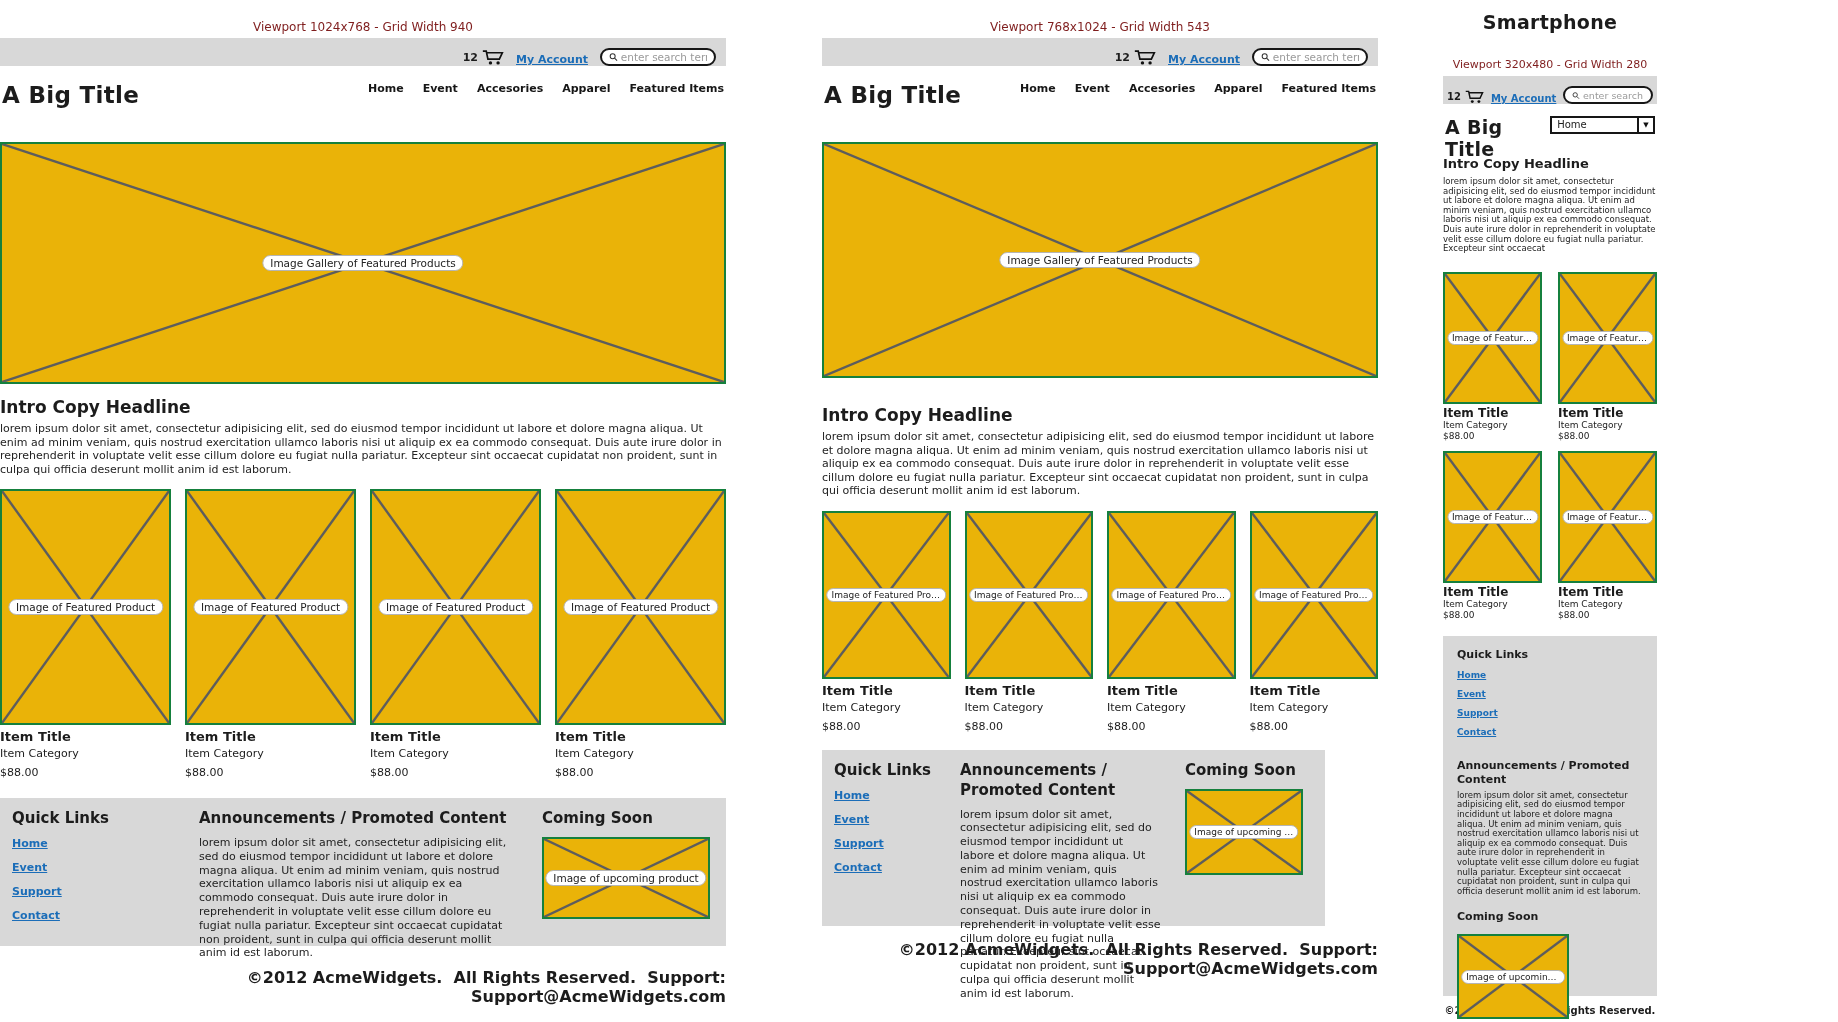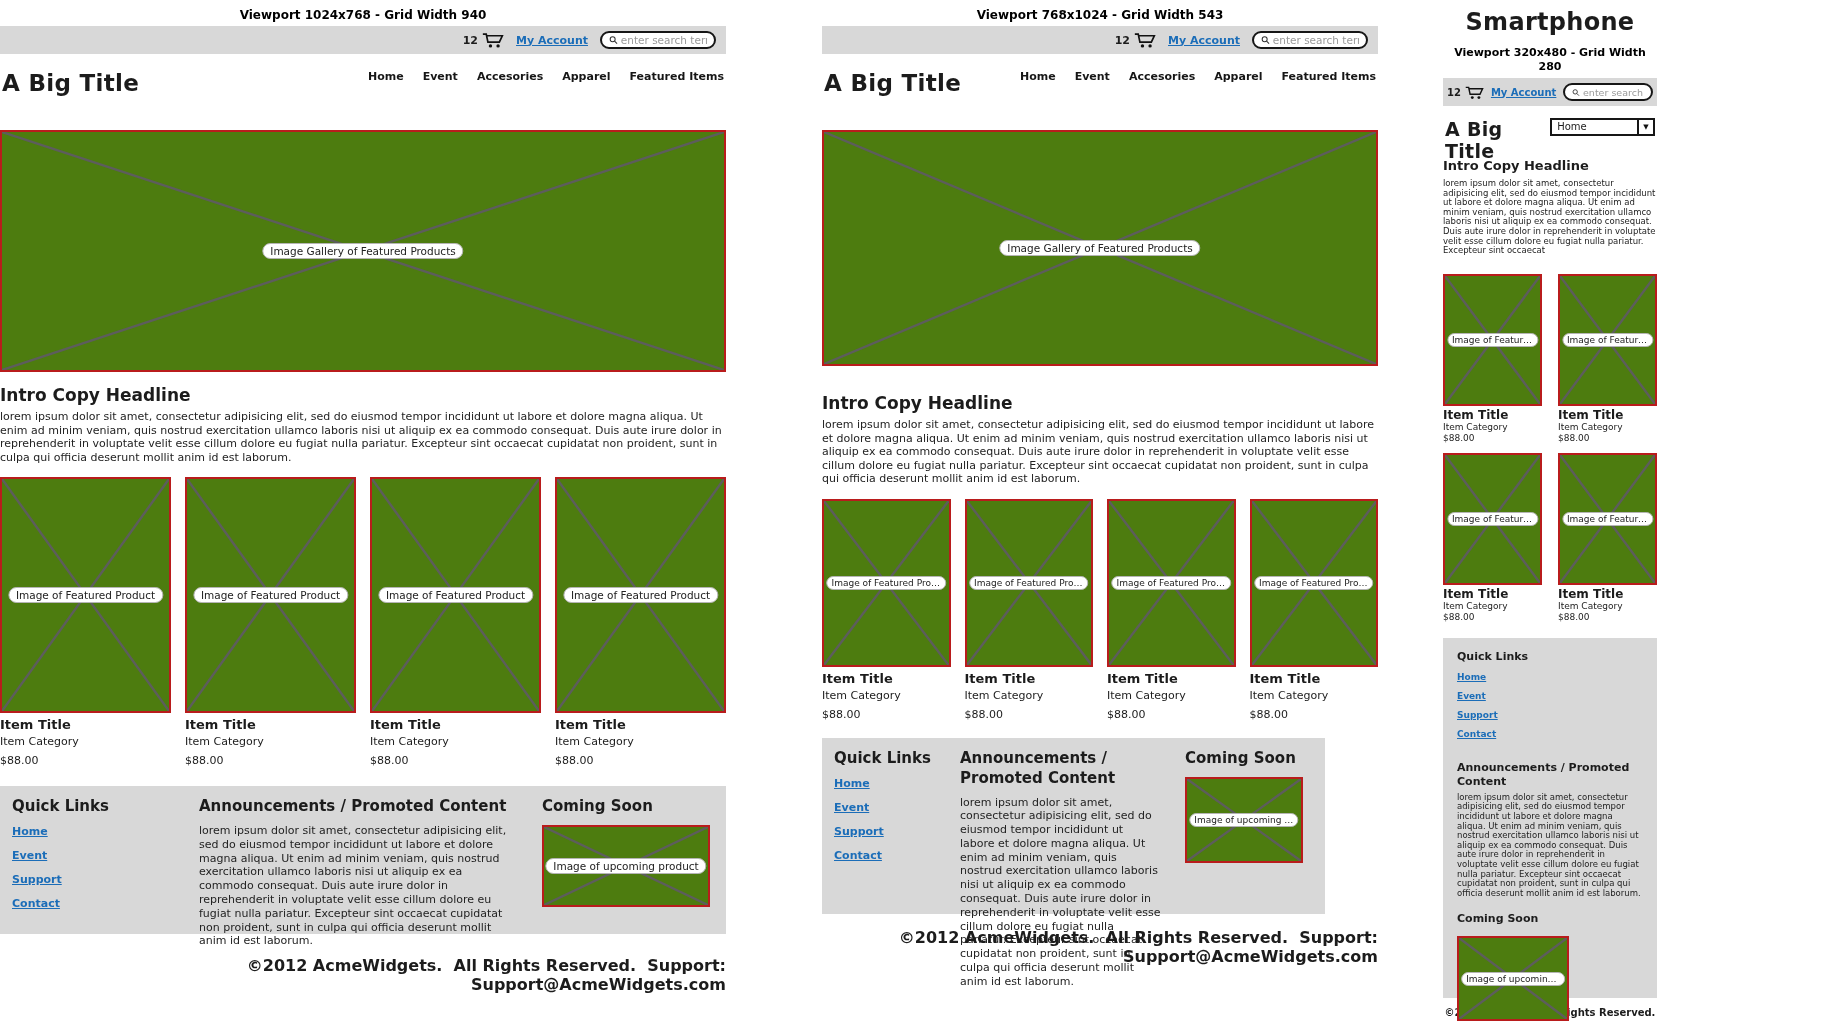--- a/index.html
+++ b/index.html
@@ -5,41 +5,41 @@
   * { box-sizing: border-box; margin: 0; padding: 0; }
   html,body { width: 1838px; height: 1022px; background: #ffffff; }
   body { font-family: "DejaVu Sans", "Liberation Sans", sans-serif; color: #1c1c1c; position: relative; overflow: hidden; }
 
   .panel { position: absolute; top: 0; }
   #panel-browser { left: 0;     width: 726px; }
   #panel-tablet  { left: 822px; width: 556px; }
   #panel-phone   { left: 1443px;width: 214px; }
 
   .panel-title    { margin-top: 6px; text-align: center; font-size: 26px; line-height: 32px; font-weight: bold; letter-spacing: .3px; }
-  .panel-subtitle { margin-top: 8px; text-align: center; font-size: 12px; line-height: 14px; font-weight: bold; color: #000000; }
-
-  
-  .toolbar { margin-top: 4px; height: 28px; background: #d8d8d8; display: flex; align-items: center; justify-content: flex-end; gap: 12px; padding: 0 10px; }
+  .panel-subtitle { margin-top: 20px; text-align: center; font-size: 12px; line-height: 14px; font-weight: normal; color: #7f1d1d; }
+
+  
+  .toolbar { margin-top: 4px; height: 28px; background: #d8d8d8; display: flex; align-items: flex-end; justify-content: flex-end; gap: 12px; padding: 0 10px; }
   .toolbar.left { justify-content: flex-start; gap: 7px; padding: 0 4px; }
   .cart-wrap { display: flex; align-items: center; gap: 4px; }
   .cart-count { font-size: 11px; font-weight: bold; }
   a.link { color: #1b6db8; text-decoration: underline; font-size: 11px; font-weight: bold; cursor: pointer; white-space: nowrap; }
   .search { display: flex; align-items: center; gap: 3px; background: #fff; border: 2px solid #161616; border-radius: 11px; height: 18px; padding: 0 7px; width: 116px; }
   .toolbar.left .search { flex: 1; width: auto; min-width: 0; }
   .search input { border: none; outline: none; background: transparent; width: 100%; font-size: 10.5px; font-family: inherit; color: #333; }
   .search input::placeholder { color: #9a9a9a; }
 
   
   .header-row { margin-top: 16px; height: 32px; display: flex; align-items: flex-start; justify-content: space-between; padding: 0 2px; }
   .big-title { font-size: 23px; font-weight: bold; letter-spacing: .3px; }
   .main-nav { display: flex; gap: 19px; }
   .main-nav a { font-size: 11px; font-weight: bold; color: #161616; text-decoration: none; cursor: pointer; white-space: nowrap; }
 
   
-  .ph { position: relative; border: 2px solid #b91c1c; background: #4d7c0f; }
+  .ph { position: relative; border: 2px solid #15803d; background: #eab308; }
   .phx { position: absolute; inset: 0; width: 100%; height: 100%; display: block; }
   .phx line { stroke: #5d5d5d; stroke-width: 2.4px; }
   .phl { position: absolute; top: 50%; left: 50%; transform: translate(-50%,-50%); background: #fff; border: 1px solid #b5b5b5; border-radius: 8px; padding: 1px 7px; font-size: 10.5px; white-space: nowrap; color: #222; z-index: 2; }
   .phl.small { font-size: 9px; padding: 1px 4px; max-width: 96%; overflow: hidden; text-overflow: ellipsis; }
 
   .gallery { margin-top: 28px; height: 242px; }
 
   .intro-h { margin-top: 12px; font-size: 17px; line-height: 22px; font-weight: bold; }
   .intro-p { margin-top: 4px; font-size: 11px; line-height: 13.5px; color: #232323; }
 
@@ -339,21 +339,21 @@
           </svg>
         <span class="phl small">Image of upcoming product</span>
       </div>
     </div>
   </div>
 
   <div class="copyright">©2012 AcmeWidgets.  All Rights Reserved.  Support: Support@AcmeWidgets.com</div>
 </section>
 
 <section class="panel" id="panel-phone">
-  <h1 class="panel-title" style="font-size:24px">Smartphone</h1>
+  <h1 class="panel-title" style="font-size:19px">Smartphone</h1>
   <div class="panel-subtitle" style="font-size:11px">Viewport 320x480 - Grid Width 280</div>
 
   <div class="toolbar left">
     <span class="cart-wrap">
       <span class="cart-count" style="font-size:10px">12</span>
       <svg width="19" height="15" viewBox="0 0 26 20">
           <path d="M1 3 h4 l2 9.5 h13.5 L24 5 H6" fill="none" stroke="#111" stroke-width="2"></path>
           <circle cx="10" cy="17" r="2" fill="#111"></circle>
           <circle cx="19" cy="17" r="2" fill="#111"></circle>
         </svg>

